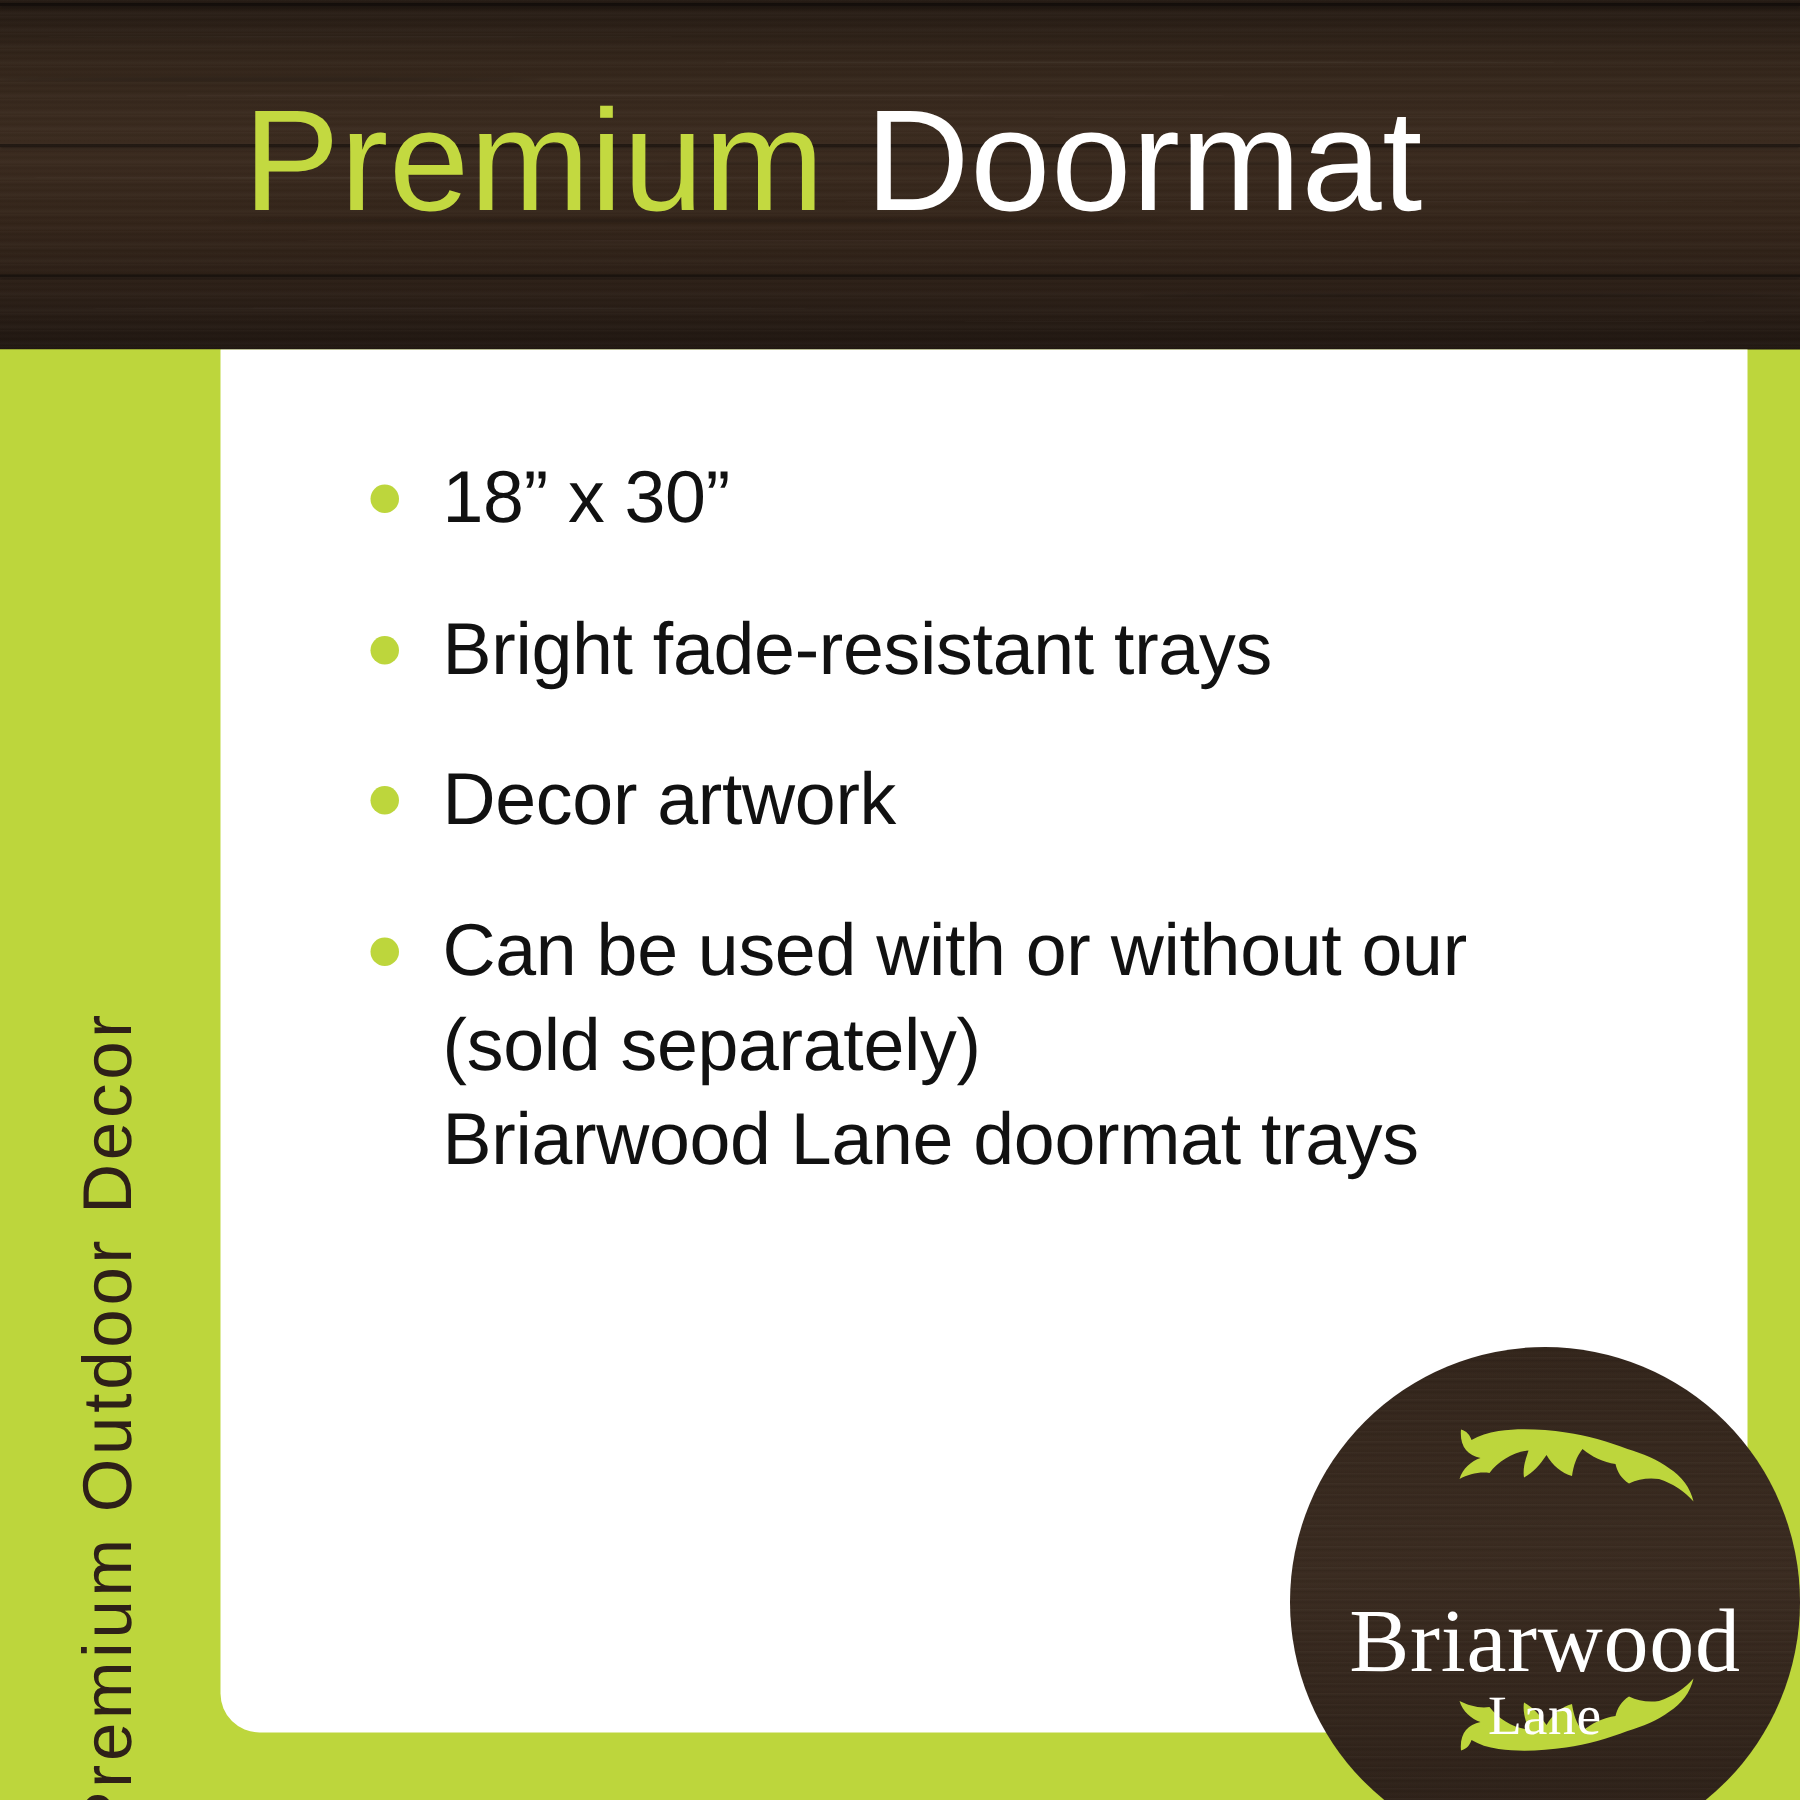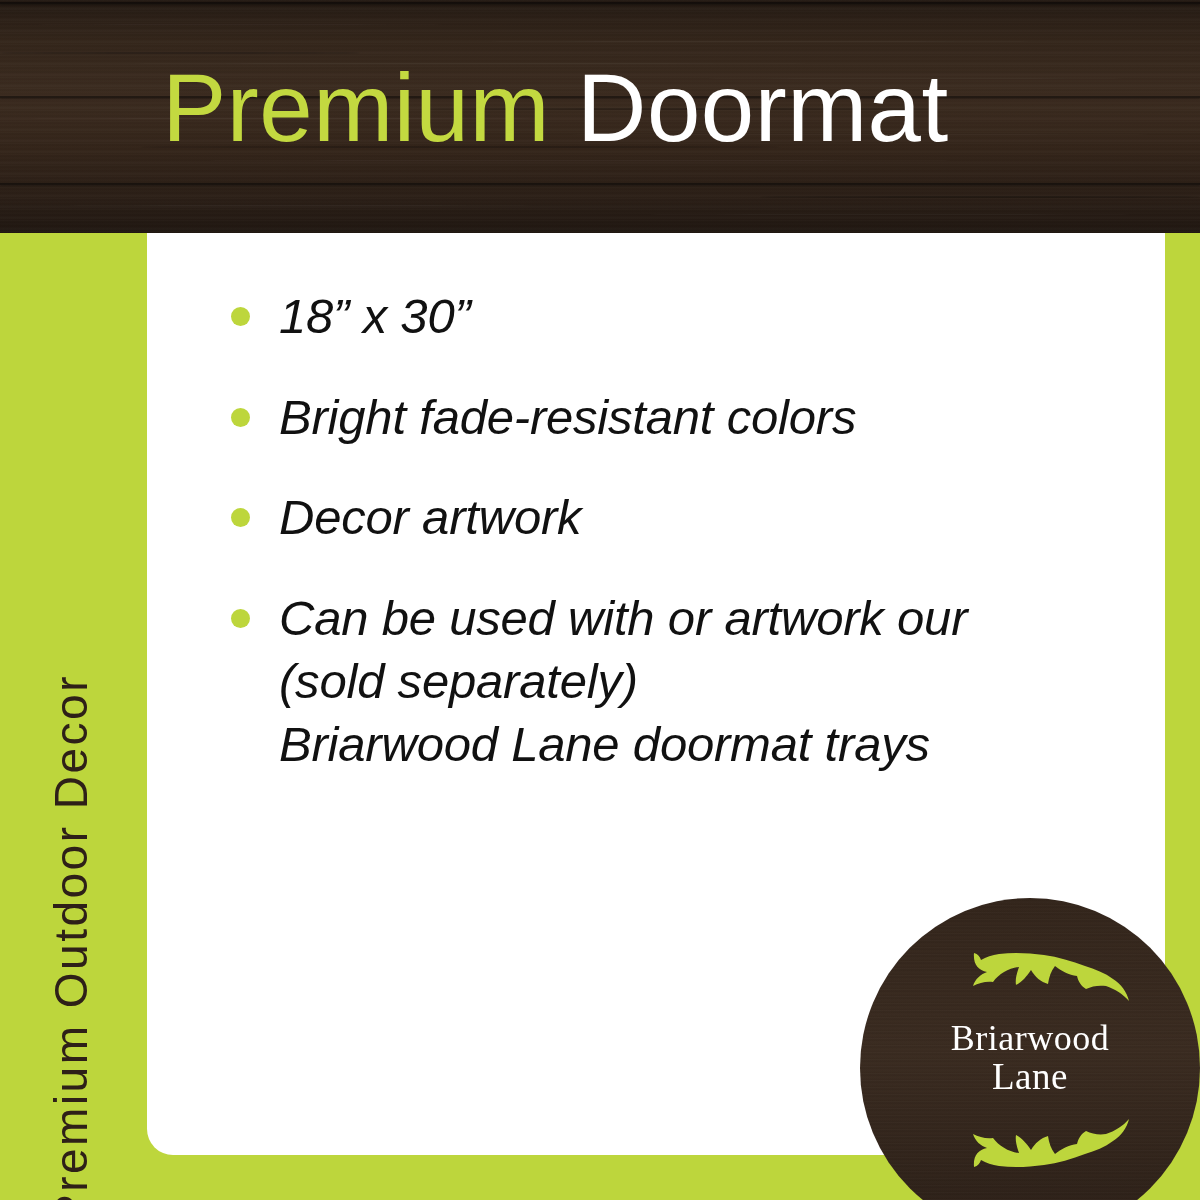--- a/index.html
+++ b/index.html
@@ -124,23 +124,22 @@
     border-bottom-left-radius: 26px;
     border-bottom-right-radius: 0px;
   }
 
   .bullets {
     position: absolute;
     left: 80px;
     top: 52px;
     width: 900px;
     list-style: none;
-    margin: 0;
+    margin: 16px;
     padding: 0;
-    font-style: italic;
   }
   .bullet-item {
     position: relative;
     padding-left: 52px;
     margin-bottom: 38px;
     color: #111111;
     font-size: 49px;
     line-height: 1.28;
     letter-spacing: -0.2px;
   }
@@ -210,23 +209,24 @@
     position: absolute;
     left: 0;
     top: 122px;
     width: 340px;
     text-align: center;
     color: #ffffff;
     font-family: "Liberation Serif", serif;
   }
   .logo-name {
     display: block;
-    font-size: 36px;
+    font-size: 60px;
     line-height: 1.0;
     letter-spacing: 0.5px;
+    margin-top: 44px;
   }
   .logo-sub {
     display: block;
     font-size: 37px;
     line-height: 1.12;
     letter-spacing: 0.5px;
   }
 </style>
 </head>
 <body>
@@ -266,36 +266,36 @@
       <li class="bullet-item">
         <span class="bullet-dot"></span>
         <span class="bullet-text">
           <span class="bullet-line">18” x 30”</span>
         </span>
       </li>
 
       <li class="bullet-item">
         <span class="bullet-dot"></span>
         <span class="bullet-text">
-          <span class="bullet-line">Bright fade-resistant colors</span>
+          <span class="bullet-line">Bright fade-resistant trays</span>
         </span>
       </li>
 
 
       <li class="bullet-item">
         <span class="bullet-dot"></span>
         <span class="bullet-text">
           <span class="bullet-line">Decor artwork</span>
         </span>
       </li>
 
       <li class="bullet-item">
         <span class="bullet-dot"></span>
         <span class="bullet-text">
-          <span class="bullet-line">Can be used with or artwork our</span>
+          <span class="bullet-line">Can be used with or without our</span>
           <span class="bullet-line">(sold separately)</span>
           <span class="bullet-line">Briarwood Lane doormat trays</span>
         </span>
       </li>
 
     </ul>
   </div>
 
   <div class="logo-badge">
     <div class="logo-circle">

